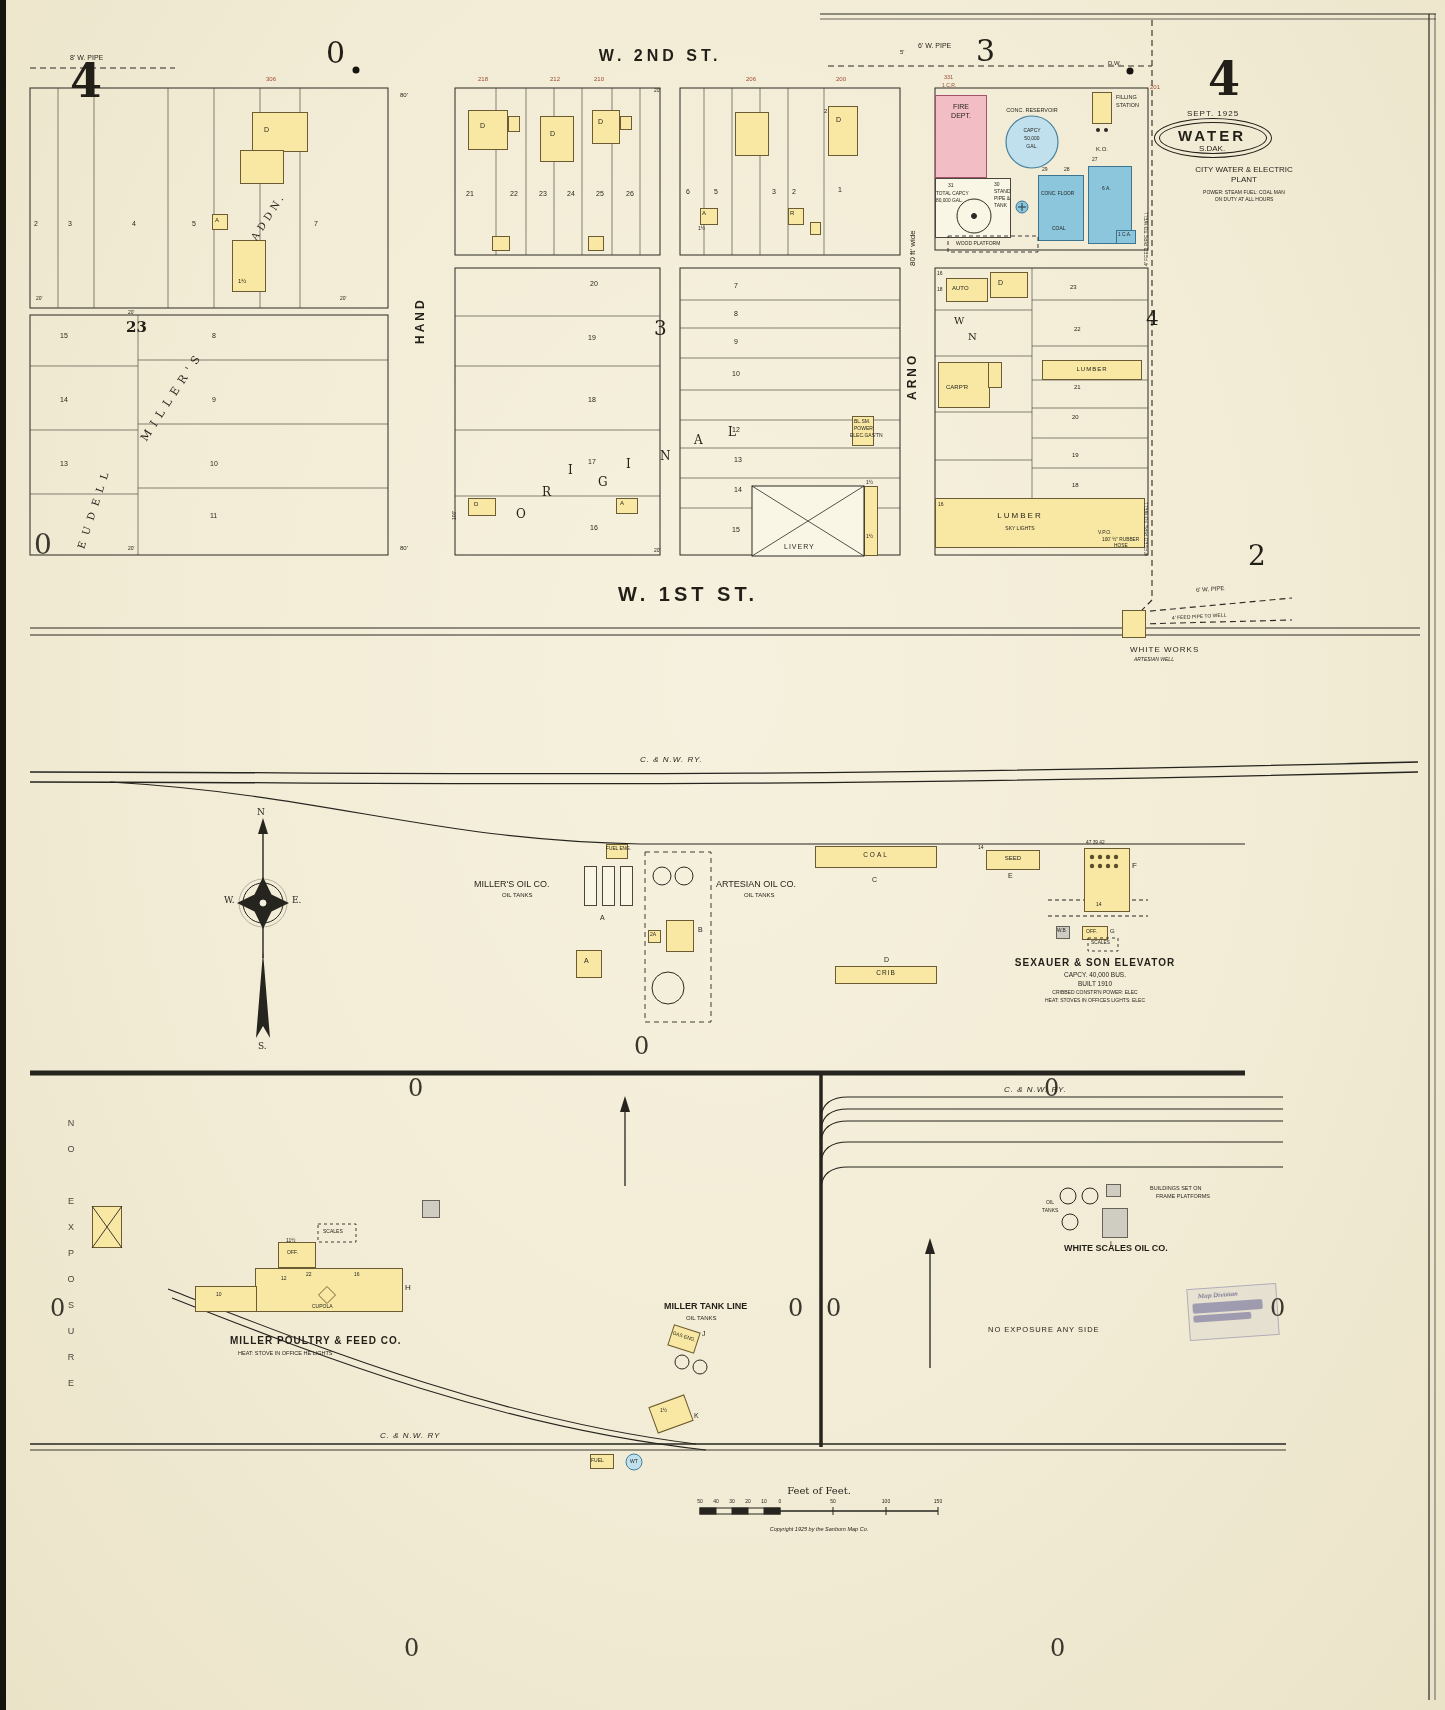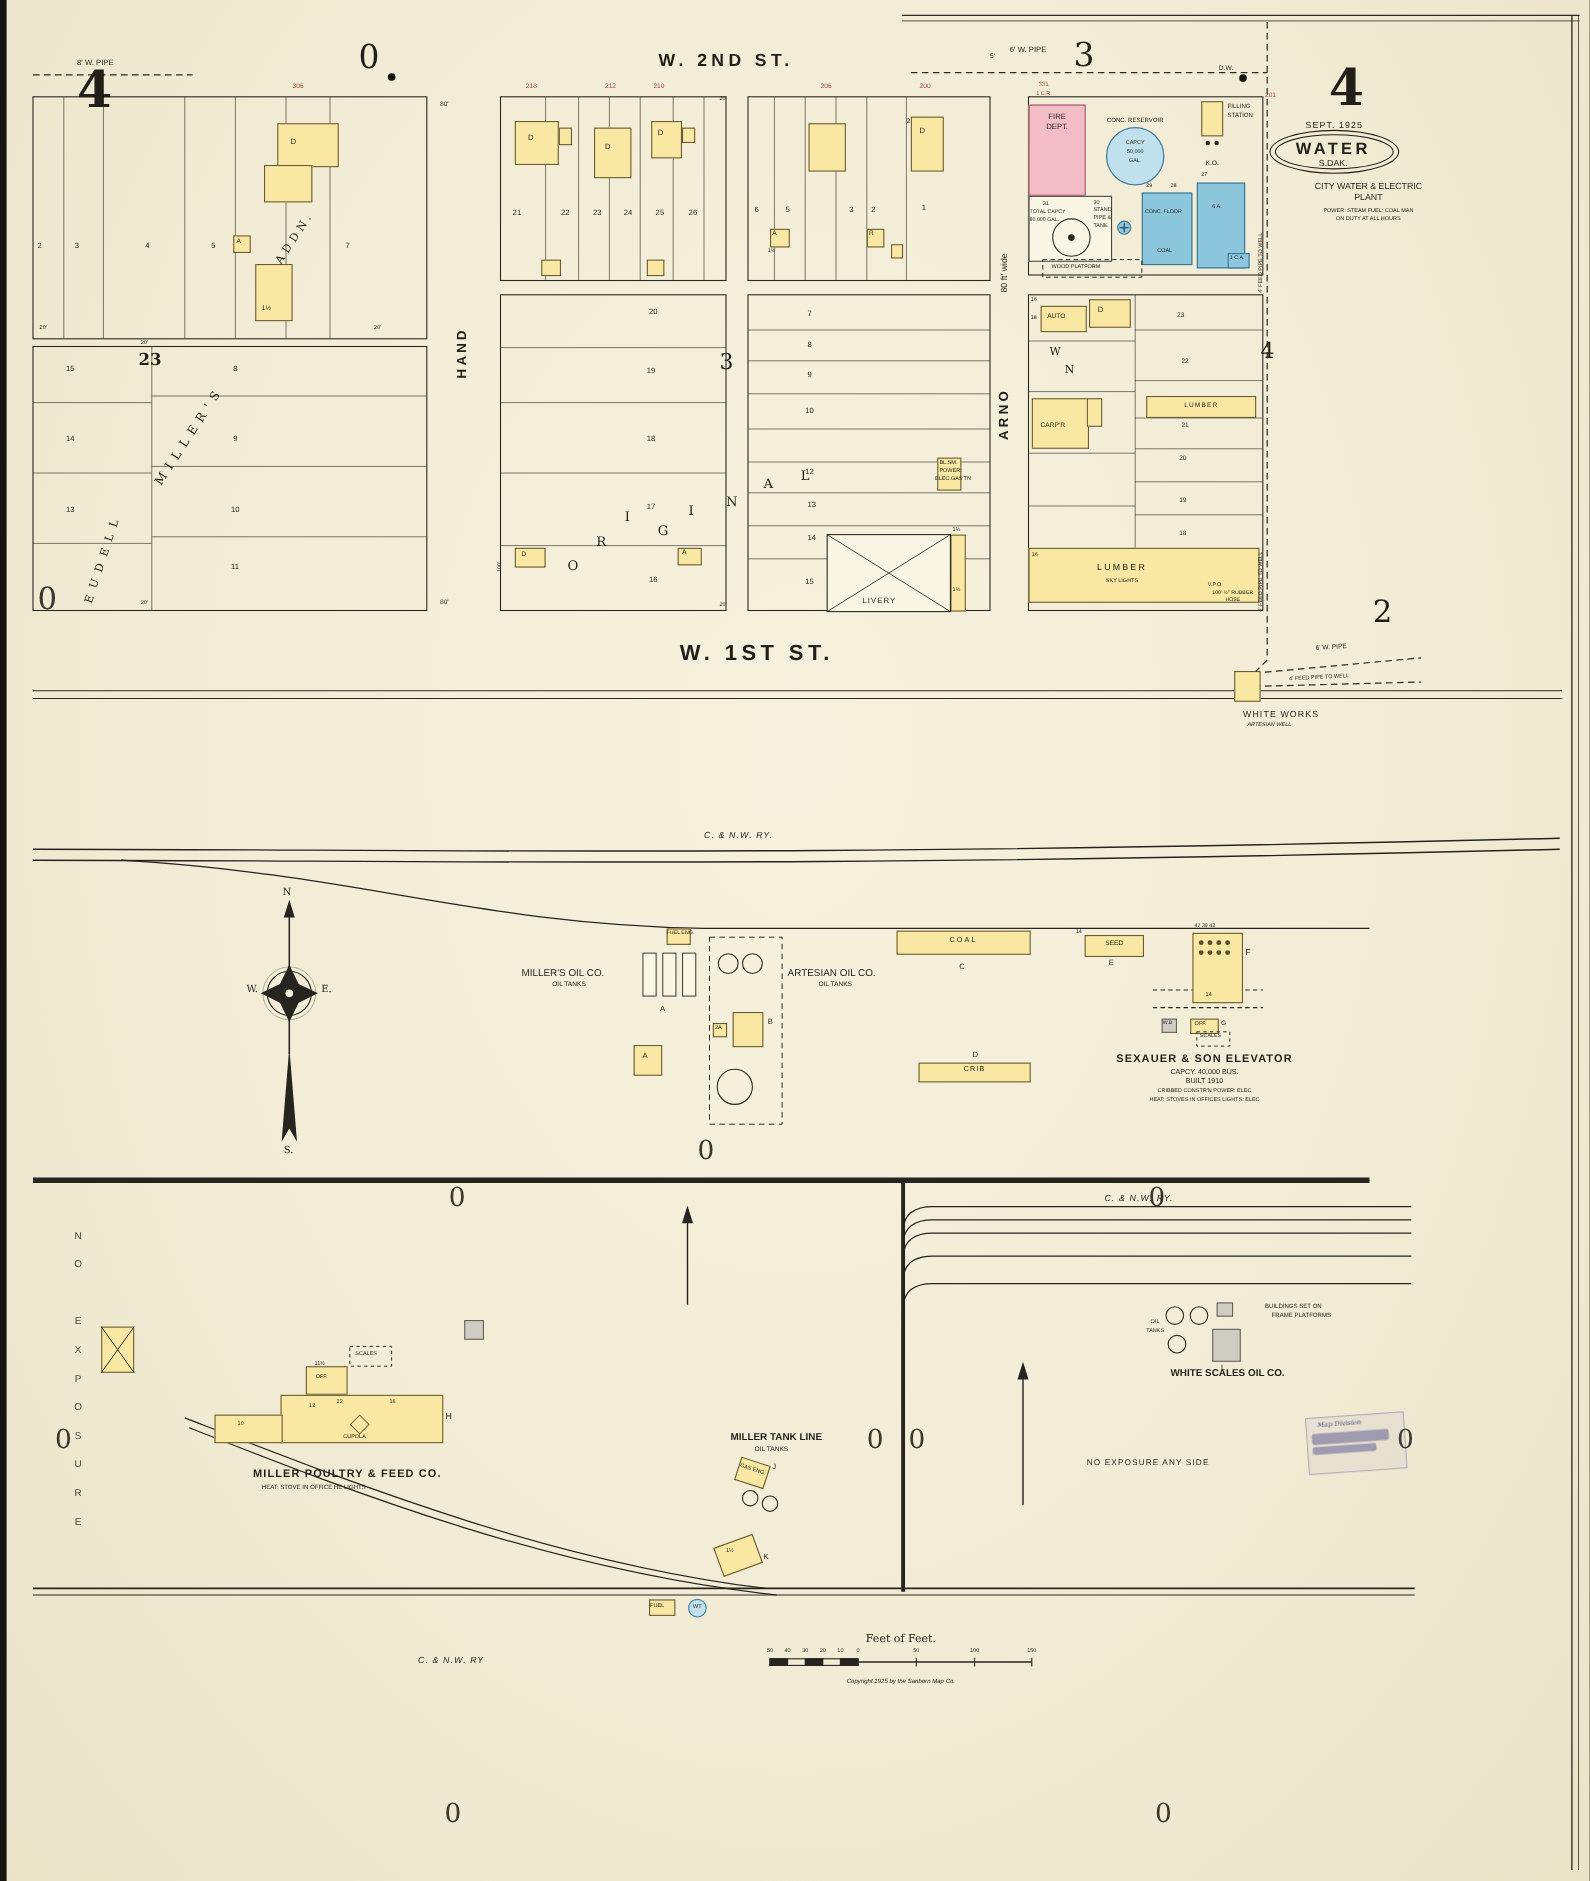--- a/index.html
+++ b/index.html
@@ -441,21 +441,21 @@
 <div class="l" style="left:1072px;top:482px;font-size:6px">18</div>
 <div class="l c" style="left:1020px;top:512px;font-size:8px;letter-spacing:2px">LUMBER</div>
 <div class="l c" style="left:1020px;top:526px;font-size:5px">SKY LIGHTS</div>
 <div class="l" style="left:1098px;top:530px;font-size:5px">V.P.O.</div>
 <div class="l" style="left:1102px;top:538px;font-size:4.8px">100' ½" RUBBER</div>
 <div class="l" style="left:1114px;top:544px;font-size:4.8px">HOSE</div>
 <div class="l" style="left:938px;top:502px;font-size:5px">16</div>
 
 <div class="l it" style="left:640px;top:756px;font-size:8px;letter-spacing:1px">C. &amp; N.W. RY.</div>
 <div class="l it" style="left:1004px;top:1086px;font-size:8px;letter-spacing:1px">C. &amp; N.W. RY.</div>
-<div class="l it" style="left:380px;top:1506px;font-size:8px;letter-spacing:1px">C. &amp; N.W. RY</div>
+<div class="l it" style="left:380px;top:1432px;font-size:8px;letter-spacing:1px">C. &amp; N.W. RY</div>
 <div class="l s" style="left:257px;top:808px;font-size:9px">N</div>
 <div class="l s" style="left:224px;top:896px;font-size:9px">W.</div>
 <div class="l s" style="left:292px;top:896px;font-size:9px">E.</div>
 <div class="l s" style="left:258px;top:1042px;font-size:9px">S.</div>
 
 <div class="l" style="left:474px;top:880px;font-size:9px">MILLER'S OIL CO.</div>
 <div class="l" style="left:502px;top:892px;font-size:6px">OIL TANKS</div>
 <div class="l" style="left:716px;top:880px;font-size:9px">ARTESIAN OIL CO.</div>
 <div class="l" style="left:744px;top:892px;font-size:6px">OIL TANKS</div>
 <div class="l" style="left:606px;top:847px;font-size:4.8px">FUEL ENG.</div>

